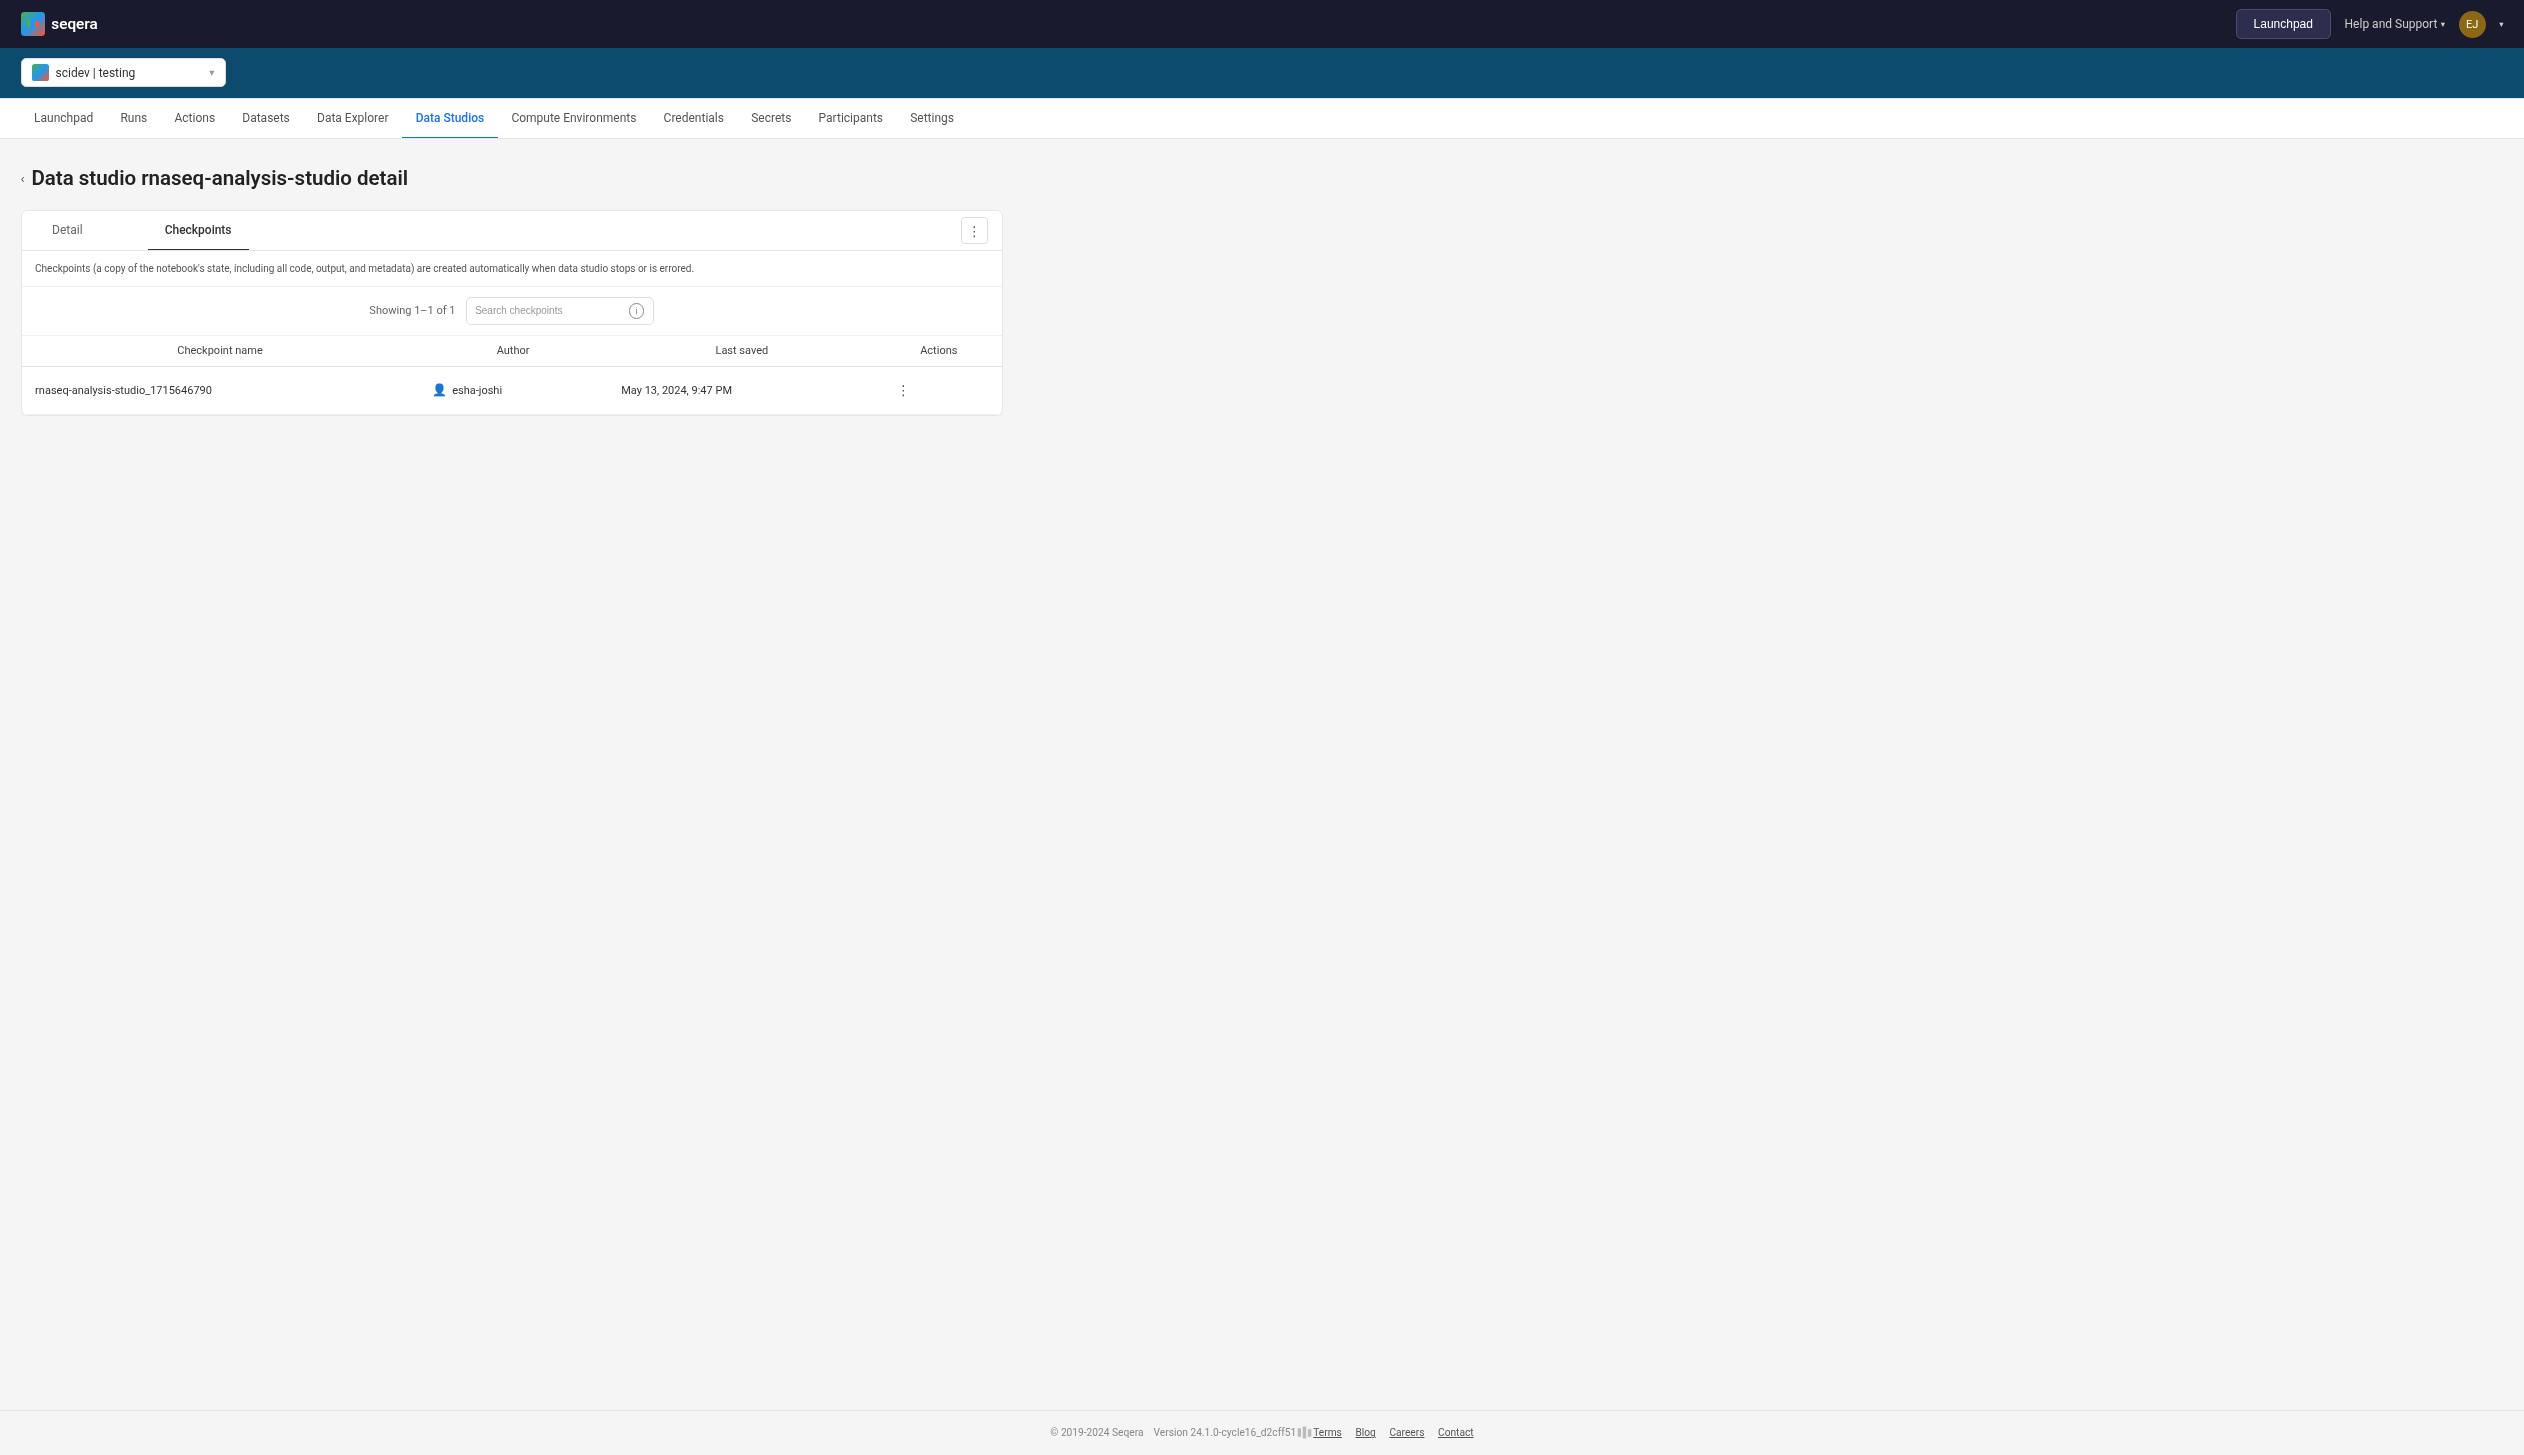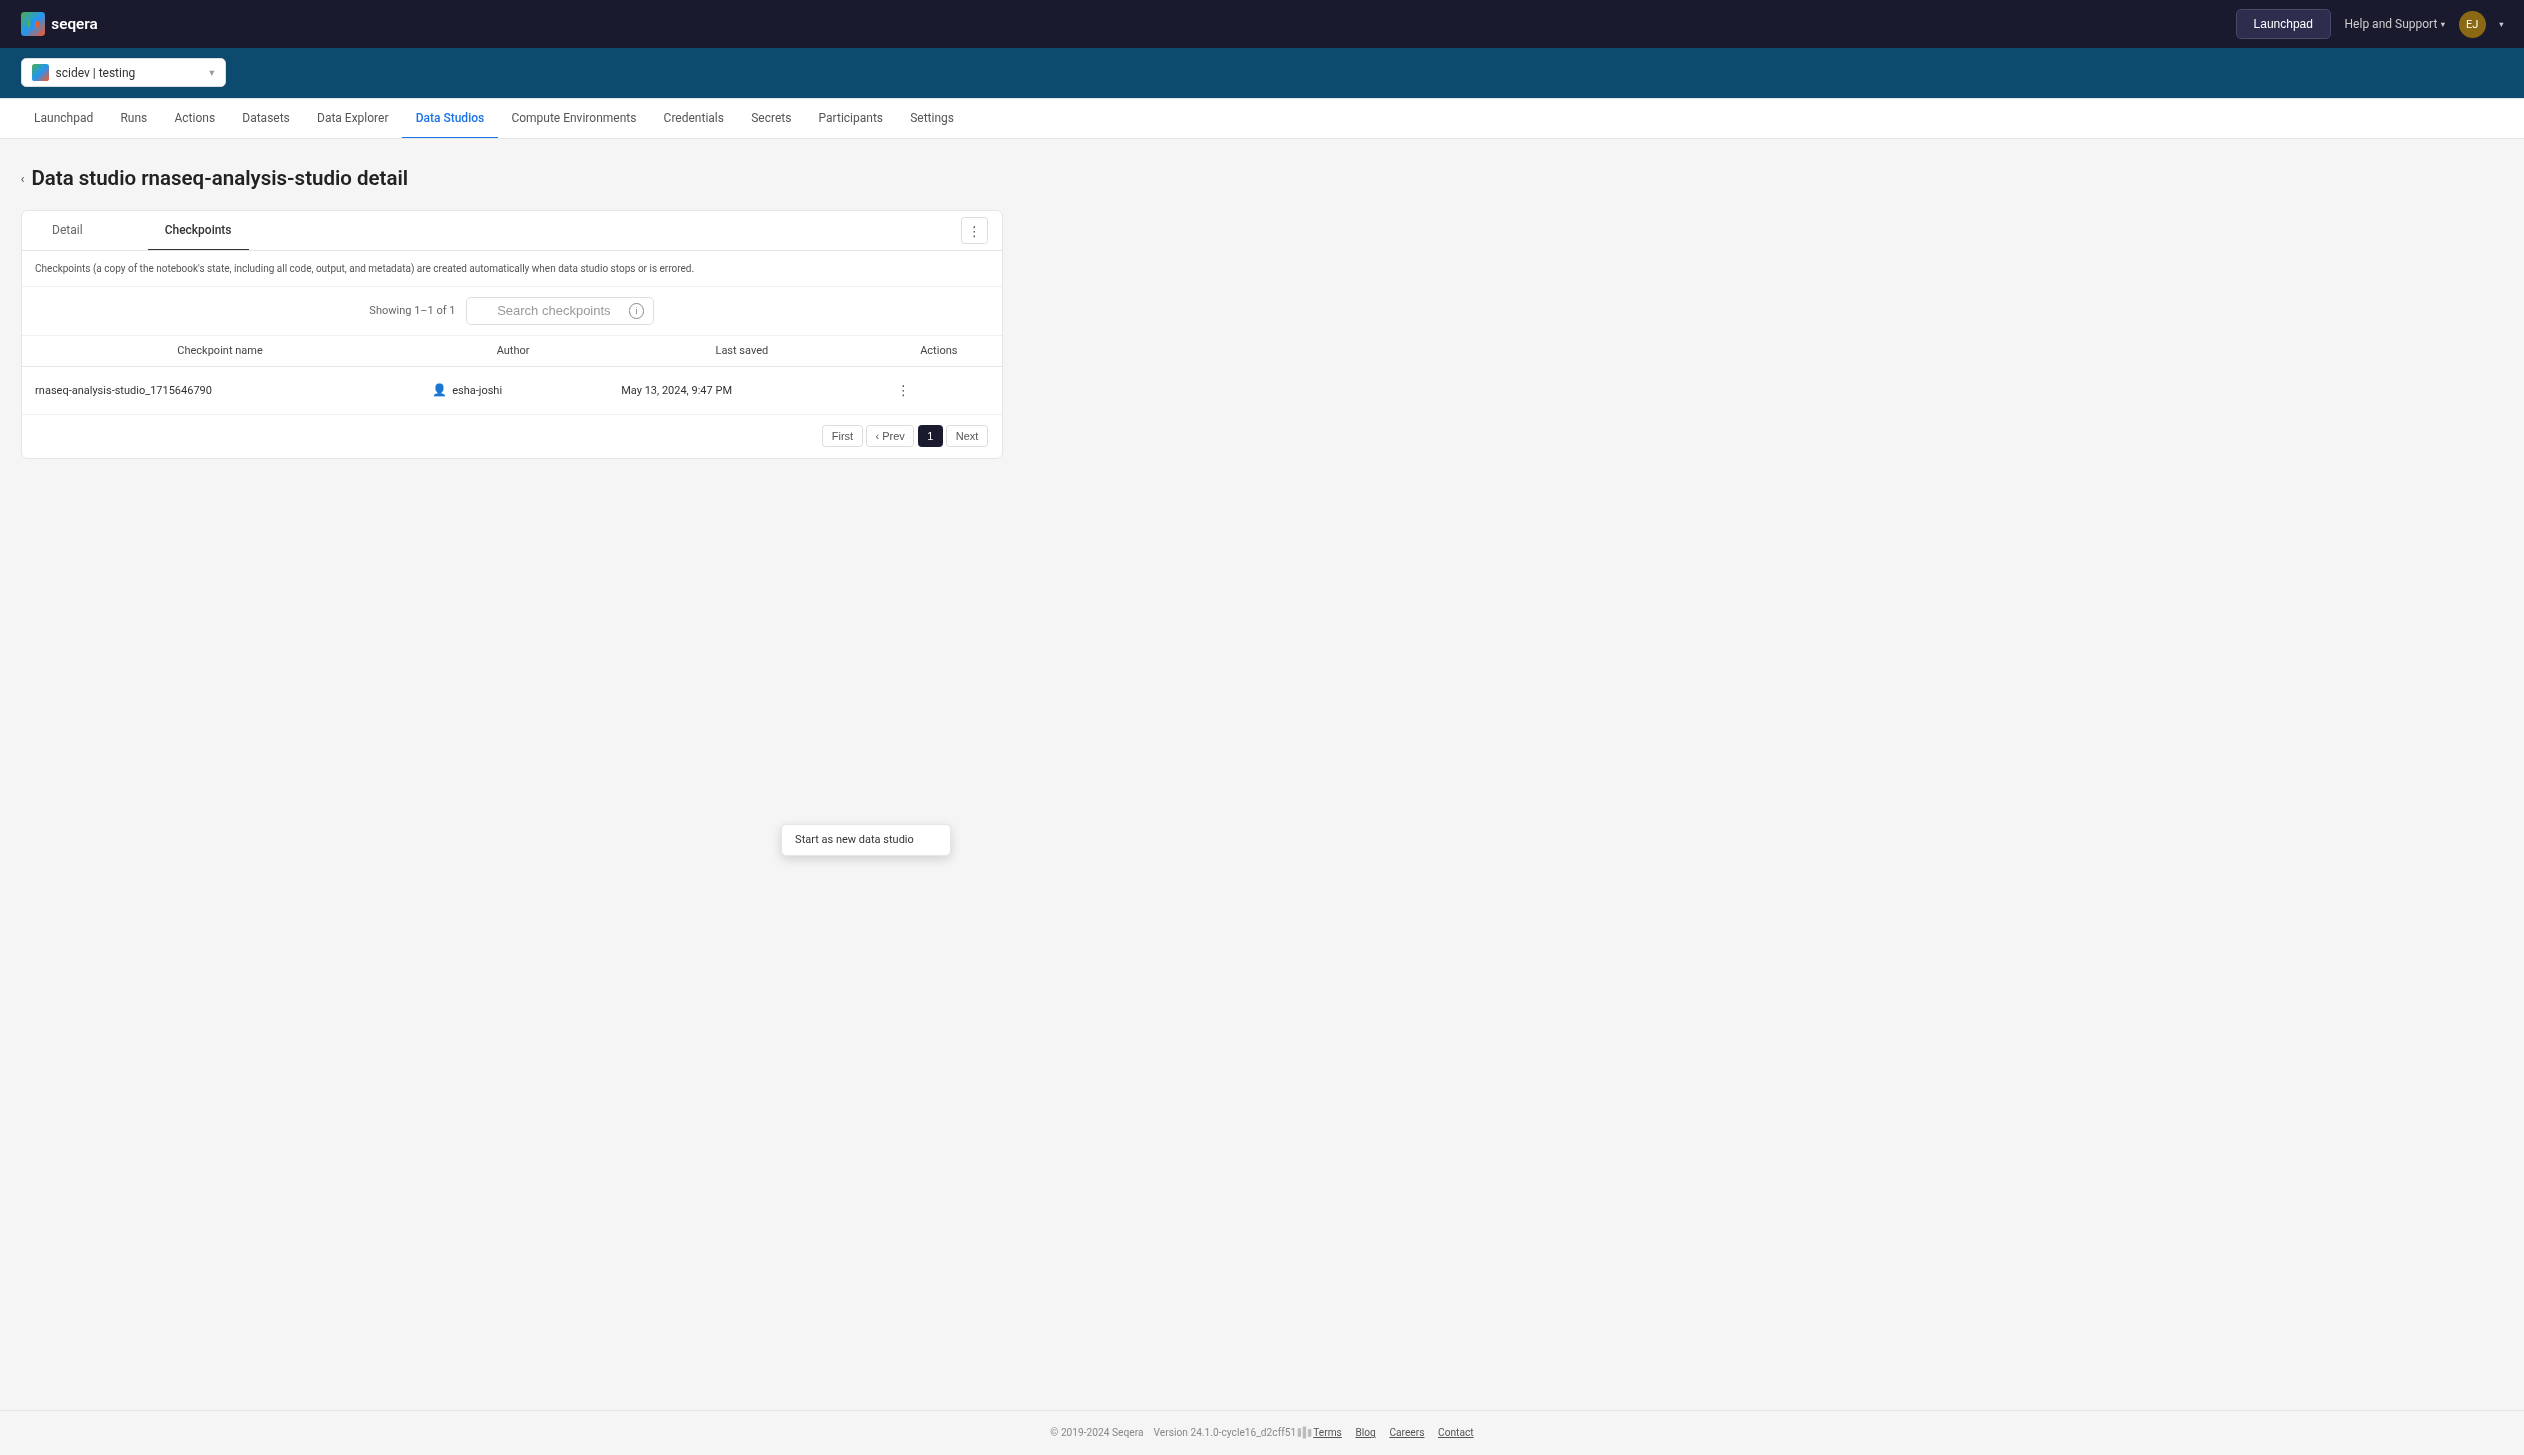--- a/index.html
+++ b/index.html
@@ -157,25 +157,24 @@
       align-items: center;
       border: 0.9px solid #ddd;
       border-radius: 5.1px;
       padding: 5.1px 8.5px;
       gap: 5.1px;
       width: 188px;
     }
     .search-box input {
       border: none;
       outline: none;
-      font-size: 13px;
+      font-size: 10px;
       color: #333;
       width: 100%;
       background: transparent;
-      margin-left: 22px;
     }
     .search-box input::placeholder { color: #999; }
     .info-icon {
       width: 15.3px;
       height: 15.3px;
       border-radius: 50%;
       border: 1.3px solid #888;
       display: flex;
       align-items: center;
       justify-content: center;
@@ -373,32 +372,20 @@
               </div>
             </td>
             <td>May 13, 2024, 9:47 PM</td>
             <td>
               <button class="three-dots-btn">⋮</button>
             </td>
           </tr>
         </tbody>
       </table>
 
-      <div style="position: relative;">
-        <div class="pagination">
-          <button class="page-btn">First</button>
-          <button class="page-btn">‹ Prev</button>
-          <button class="page-btn active">1</button>
-          <button class="page-btn">Next</button>
-        </div>
-
-        <div class="row-actions-menu">
-          <div class="row-menu-item">Start as new data studio</div>
-        </div>
-      </div>
 
     </div>
   </div>
 </div>
 
 <footer class="footer">
   <div>
     <span>© 2019-2024 Seqera</span>
     &nbsp;&nbsp;
     <span>Version 24.1.0-cycle16_d2cff51</span>

